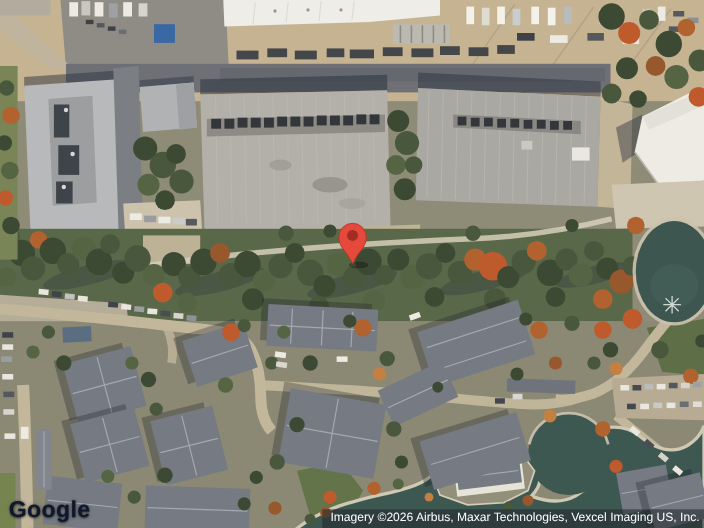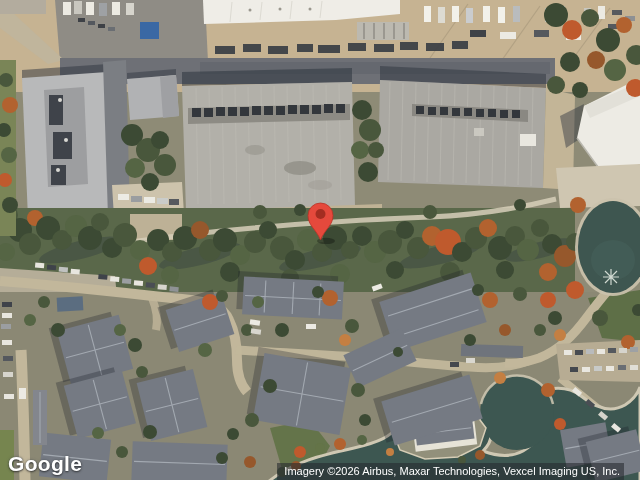--- a/index.html
+++ b/index.html
@@ -11,24 +11,24 @@
   .a1{fill:#b2622f}.a2{fill:#bf5a2d}.a3{fill:#96582c}.a4{fill:#c47f42}
   .sh{fill:rgba(32,42,56,.28)}
   
   .rf{fill:#757a83}.rfd{fill:#6f747c}
   .rg{stroke:#a3a9b1;stroke-width:1.1;fill:none}
   .bsh{fill:rgba(25,30,40,.3)}
   .pv{stroke:#bfbdb6;stroke-width:.8;opacity:.65;fill:none}
   .dock{fill:#33373c}
   .pin-svg{position:absolute;left:296px;top:188px;width:48px;height:56px;}
   .google-logo{position:absolute;left:8px;top:452px;font-size:21px;font-weight:600;
-    letter-spacing:.3px;color:#ffffff;
+    letter-spacing:.3px;color:#0f172a;
     text-shadow:0 1px 2px rgba(0,0,0,.55),0 0 3px rgba(80,85,90,.65),1px 0 1px rgba(90,95,100,.4);
     cursor:pointer;user-select:none;}
-  .attr-bar{position:absolute;right:16px;bottom:0;height:17px;display:flex;align-items:center;
+  .attr-bar{position:absolute;right:0;bottom:0;height:17px;display:flex;align-items:center;
     background:rgba(38,42,46,.58);color:#fff;font-size:11px;line-height:17px;
     padding:0 4px 0 7px;white-space:nowrap;}
 </style>
 </head>
 <body>
 
 <div class="viewport">
 
   <svg class="scene" viewBox="0 0 640 480" xmlns="http://www.w3.org/2000/svg">
     <rect width="640" height="480" fill="#8e8b76"></rect>

